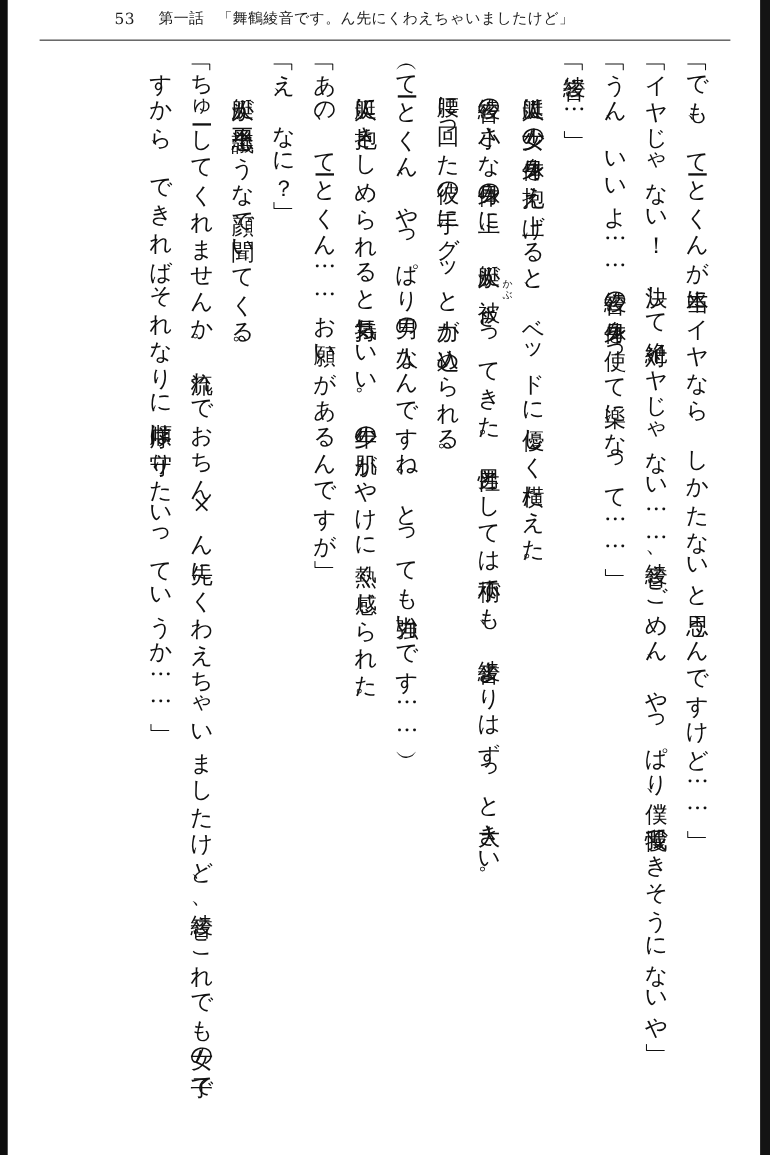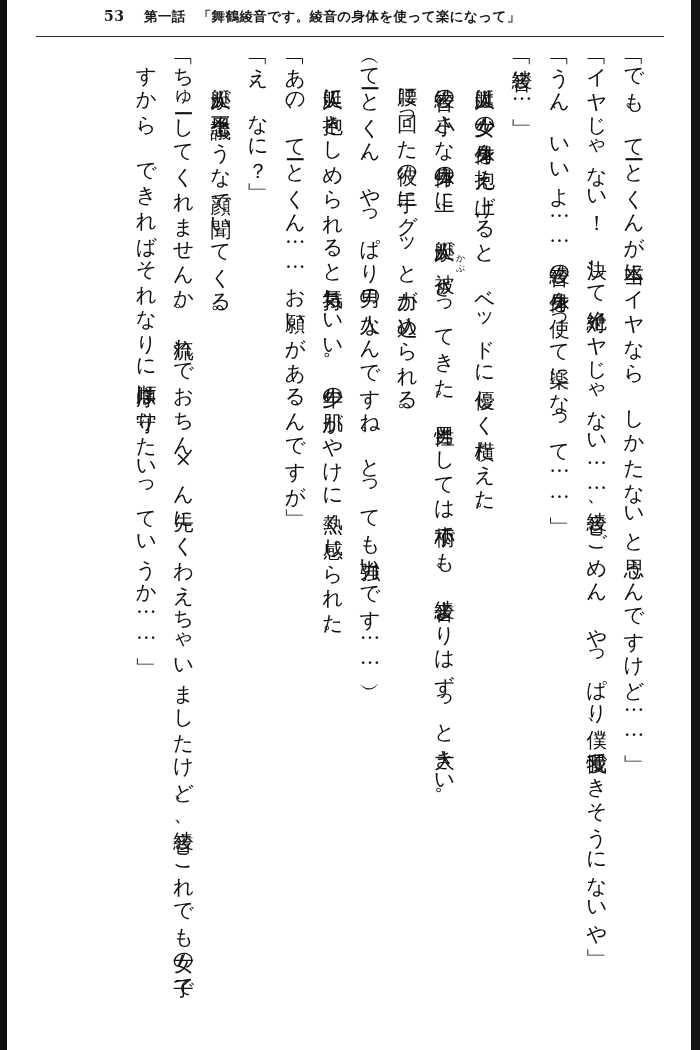--- a/index.html
+++ b/index.html
@@ -37,26 +37,25 @@
     left: 0;
     width: 700px;
     height: 26px;
     display: flex;
     align-items: flex-start;
     justify-content: center;
     gap: 0;
   }
   .header-inner {
     display: flex;
-    align-items: flex-start;
+    align-items: flex-end;
     width: 492px;
     font-size: 13.5px;
     color: #1b1b1b;
     letter-spacing: 0.4px;
-    font-weight: bold;
   }
   .page-number {
     width: 40px;
     text-align: left;
     font-family: "DejaVu Serif", "Liberation Serif", serif;
     font-size: 14px;
   }
   .chapter-label {
     margin-right: 12px;
     white-space: nowrap;
@@ -111,21 +110,21 @@
 
 <div id="page">
 
   <div class="edge-left"></div>
   <div class="edge-right"></div>
 
   <div class="header">
     <div class="header-inner">
       <span class="page-number">53</span>
       <span class="chapter-label">第一話</span>
-      <span class="running-title">「舞鶴綾音です。綾音の身体を使って楽になって」</span>
+      <span class="running-title">「舞鶴綾音です。ん先にくわえちゃいましたけど」</span>
     </div>
   </div>
 
   <div class="rule"></div>
 
   <div class="body-text">
     <p class="para">「でも、てーとくんが本当にイヤなら、しかたないと思うんですけど……」</p>
     <p class="para">「イヤじゃない！　決して絶対イヤじゃない……綾音、ごめん、やっぱり僕、我慢できそうにないや」</p>
     <p class="para">「うん、いいよ……綾音の身体を使って楽になって……」</p>
     <p class="para">「綾音……」</p>

